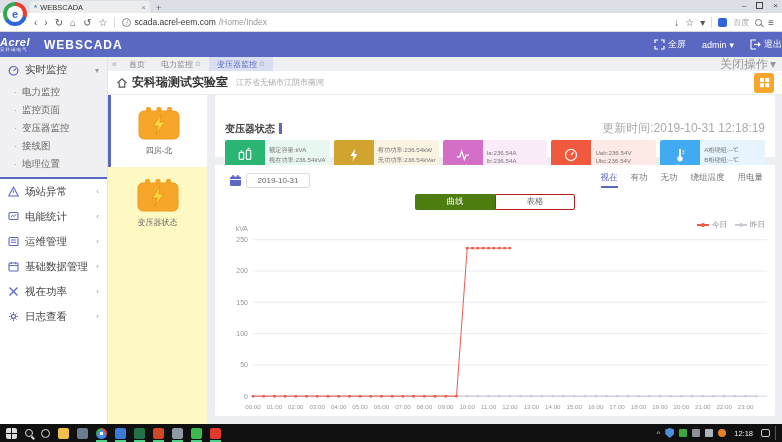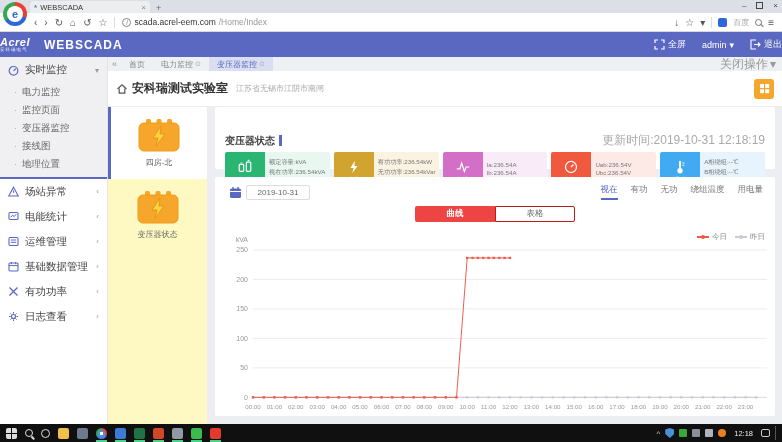--- a/index.html
+++ b/index.html
@@ -50,21 +50,21 @@
   .sb-ic{width:11px;height:11px;flex-shrink:0;}
 
   .main{flex:1;display:flex;flex-direction:column;background:#eceef2;min-width:0;}
   .apptabs{height:14px;display:flex;align-items:center;background:#eef0f4;font-size:8px;color:#888;}
   .collapse{color:#999;font-size:9px;margin:0 4px;}
   .atab{height:14px;display:flex;align-items:center;gap:2px;padding:0 8px;cursor:pointer;}
   .atab .circ{font-size:7px;color:#aab;}
   .atab.active{background:#d9def1;color:#5a68c2;}
   .closeops{margin-left:auto;display:flex;align-items:center;gap:2px;font-size:12px;color:#999;padding-right:6px;}
 
-  .titlerow{height:36px;background:#fff;display:flex;align-items:center;padding:0 8px;border-bottom:1px solid #ececf0;}
+  .titlerow{height:24px;background:#fff;display:flex;align-items:center;padding:0 8px;border-bottom:1px solid #ececf0;}
   .ptitle{font-size:12px;font-weight:bold;color:#333;margin:0 8px 0 4px;}
   .psub{font-size:8px;color:#aaa;}
   .navgrid{margin-left:auto;width:20px;height:20px;background:#f6a62a;border-radius:3px;display:flex;align-items:center;justify-content:center;cursor:pointer;}
 
   .content{flex:1;display:flex;min-height:0;}
   .devcol{width:99px;background:#fef9c3;display:flex;flex-direction:column;flex-shrink:0;}
   .devcard{height:72px;display:flex;flex-direction:column;align-items:center;justify-content:center;cursor:pointer;}
   .devcard.selected{background:#fff;border-left:3px solid #5a68c2;}
   .devlabel{font-size:8px;color:#666;margin-top:4px;}
 
@@ -87,21 +87,21 @@
 
   .chartpanel{background:#fff;border-radius:2px;flex:1;display:flex;flex-direction:column;min-height:0;}
   .cp-row1{display:flex;align-items:center;padding:7px 12px 0 14px;}
   .dategroup{display:flex;align-items:center;gap:4px;}
   .dateinput{width:64px;height:15px;border:1px solid #ddd;border-radius:2px;font-size:8px;color:#666;text-align:center;background:#fff;}
   .cp-tabs{margin-left:auto;display:flex;gap:13px;font-size:8.5px;color:#777;}
   .cp-tab{cursor:pointer;padding-bottom:2px;}
   .cp-tab.active{color:#5a68c2;border-bottom:2px solid #5a68c2;}
   .togglerow{display:flex;justify-content:center;margin-top:6px;}
   .tbtn{width:80px;height:16px;font-size:8.5px;display:flex;align-items:center;justify-content:center;cursor:pointer;}
-  .tbtn.curve{background:#ef4444;color:#fff;border-radius:2px 0 0 2px;font-weight:bold;}
+  .tbtn.curve{background:#4d7c0f;color:#fff;border-radius:2px 0 0 2px;}
   .tbtn.table{background:#fff;color:#666;border:1px solid #b91c1c;border-radius:0 2px 2px 0;}
   .chartregion{flex:1;position:relative;min-height:0;}
   .chartregion svg{width:100%;height:100%;display:block;font-family:inherit;}
   .legend{position:absolute;top:10px;right:10px;display:flex;gap:8px;align-items:center;font-size:7.5px;color:#888;}
   .leg-item{display:flex;align-items:center;gap:3px;cursor:pointer;}
   .leg-mark{width:12px;height:2px;position:relative;}
   .leg-mark::after{content:'';position:absolute;left:4px;top:-1px;width:4px;height:4px;border-radius:50%;background:inherit;}
   .lm-today{background:#f0584a;} .lm-yest{background:#c9ccd4;}
 
   
@@ -256,21 +256,21 @@
             <rect x="1" y="2" width="9" height="8" rx="1" fill="none" stroke="#5a68c2" stroke-width="1.1"></rect>
             <path d="M3.4 1v2.2M7.6 1v2.2M1 4.6h9" stroke="#5a68c2" stroke-width="1"></path>
           </svg>
         <span>基础数据管理</span>
           <span class="chev">‹</span>
       </div>
       <div class="sb-item">
         <svg class="sb-ic" viewBox="0 0 11 11">
             <path d="M1.5 9.5l8-8M1.5 1.5l8 8" stroke="#5a68c2" stroke-width="1.3"></path>
           </svg>
-        <span>有功功率</span>
+        <span>视在功率</span>
           <span class="chev">‹</span>
       </div>
       <div class="sb-item">
         <svg class="sb-ic" viewBox="0 0 11 11">
             <circle cx="5.5" cy="5.5" r="2" fill="none" stroke="#5a68c2" stroke-width="1.1"></circle>
             <path d="M5.5 1v1.6M5.5 8.4V10M1 5.5h1.6M8.4 5.5H10M2.4 2.4l1.1 1.1M7.5 7.5l1.1 1.1M8.6 2.4L7.5 3.5M3.5 7.5L2.4 8.6" stroke="#5a68c2" stroke-width="1"></path>
           </svg>
         <span>日志查看</span>
           <span class="chev">‹</span>
       </div>

